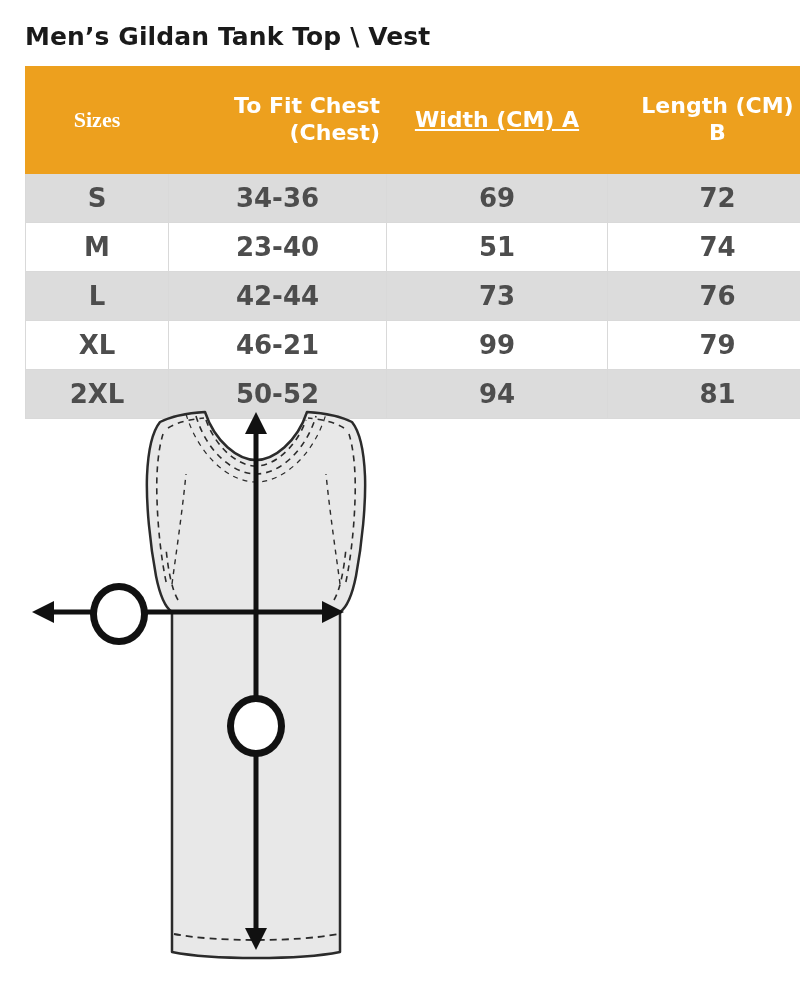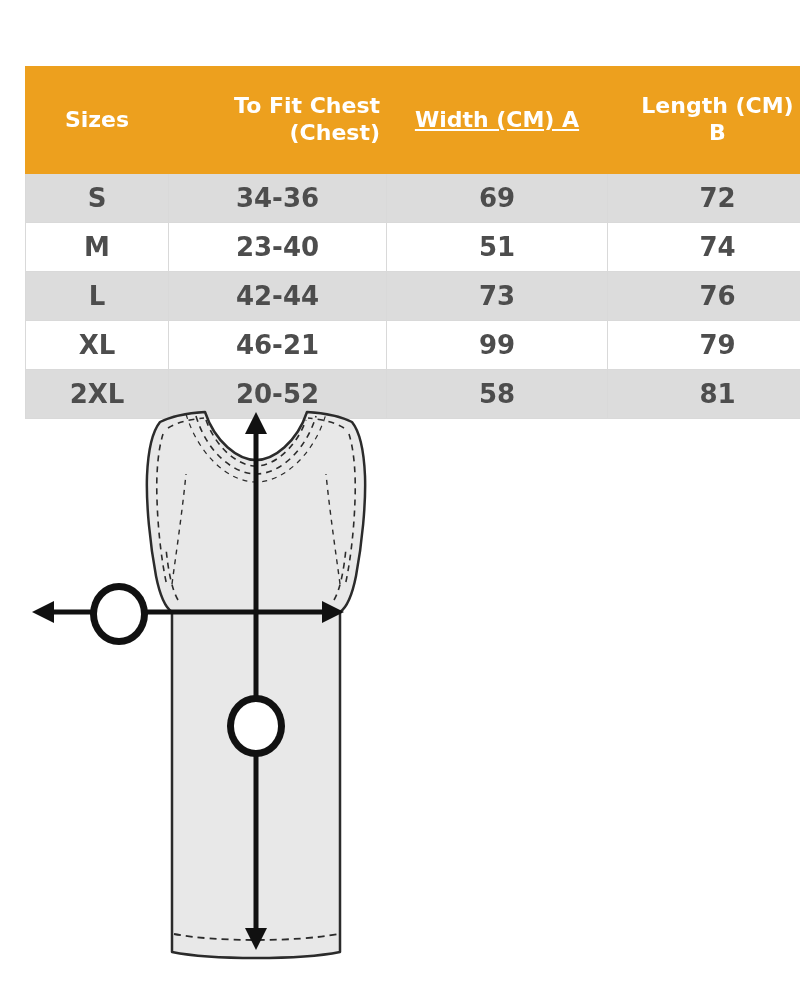--- a/index.html
+++ b/index.html
@@ -47,21 +47,21 @@
   table.size-chart thead th {
     background: #eda01e;
     color: #ffffff;
     font-size: 22px;
     font-weight: 700;
     height: 98px;
     line-height: 1.22;
     padding: 4px 6px;
     border-color: #eda01e;
   }
-  table.size-chart thead th.col-sizes { width: 130px; }
+  table.size-chart thead th.col-sizes { width: 130px; font-family: Liberation Serif, serif; }
   table.size-chart thead th.col-chest { width: 205px; text-align: right; }
   table.size-chart thead th.col-width { width: 208px; text-decoration: underline; }
   table.size-chart thead th.col-length { width: 207px; }
 
   table.size-chart tbody td {
     font-size: 26px;
     font-weight: 700;
     color: #4d4d4d;
     height: 48px;
     padding: 0 4px;
@@ -88,20 +88,21 @@
     font-size: 27px;
     font-weight: 700;
     fill: #ffffff;
   }
 </style>
 </head>
 <body>
 
 <div class="page">
 
+  <div class="title">Men’s Gildan Tank Top \ Vest</div>
 
   <table class="size-chart">
     <thead>
       <tr>
         <th class="col-sizes">Sizes</th>
         <th class="col-chest">
           <div>To Fit Chest</div>
           <div>(Chest)</div>
         </th>
         <th class="col-width">Width (CM) A</th>
@@ -131,22 +132,22 @@
         <td>76</td>
       </tr>
       <tr class="plain">
         <td>XL</td>
         <td>46-21</td>
         <td>99</td>
         <td>79</td>
       </tr>
       <tr class="shaded">
         <td>2XL</td>
-        <td>20-52</td>
-        <td>58</td>
+        <td>50-52</td>
+        <td>94</td>
         <td>81</td>
       </tr>
     </tbody>
   </table>
 
   <div class="garment">
     <svg width="800" height="581" viewBox="0 0 800 581" xmlns="http://www.w3.org/2000/svg">
 
       <g>
         <path d="M160 18

